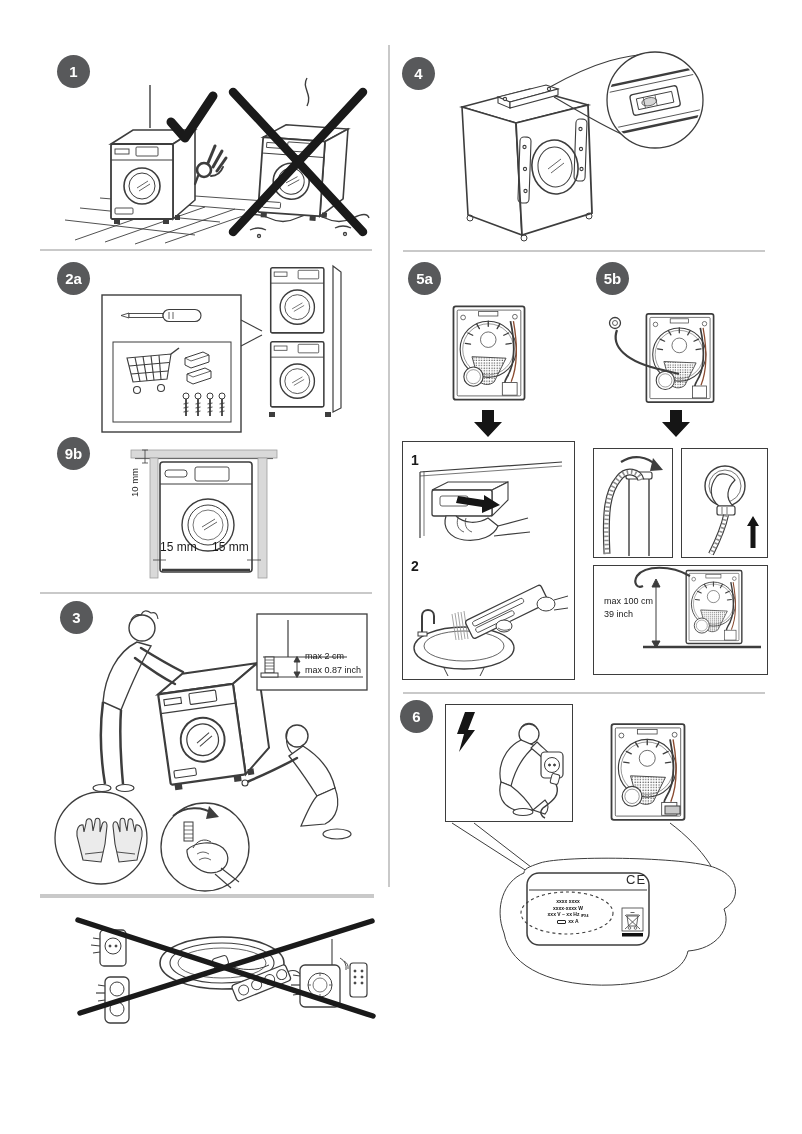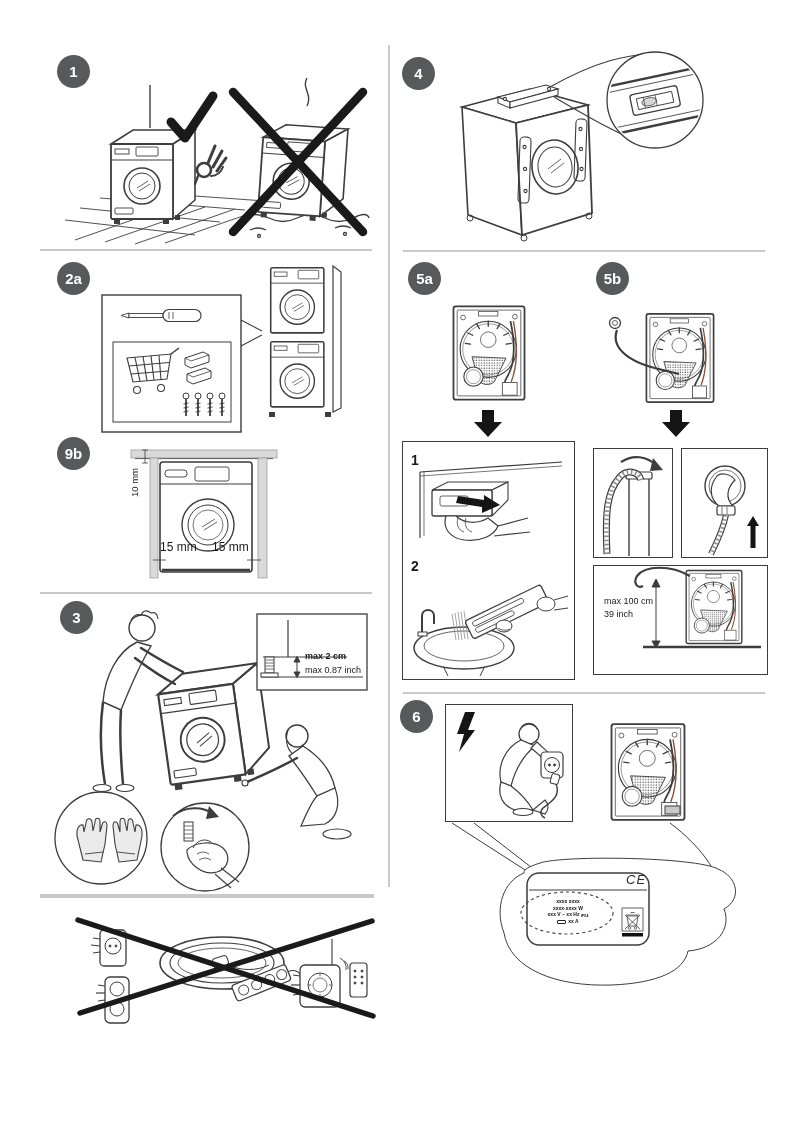--- a/index.html
+++ b/index.html
@@ -323,21 +323,21 @@
         <polygon points="164,208 174,219 161,221" fill="#3d3d3d" stroke="none"></polygon>
         <path d="M142,252 C150,244 168,242 178,250 C186,258 184,270 172,274 C158,278 143,266 142,254 Z" fill="#fff" stroke-width="1.2"></path>
         <path d="M148,250 C152,242 160,240 166,244" fill="none" stroke-width="1"></path>
         <path d="M152,256 q6,-4 12,0" fill="none" stroke-width="0.8"></path>
         <path d="M154,262 q6,-4 12,0" fill="none" stroke-width="0.8"></path>
         <path d="M176,270 L194,284" fill="none" stroke-width="1.1"></path>
         <path d="M170,276 L186,290" fill="none" stroke-width="1.1"></path>
       </g>
     </g>
   </svg>
-  <span class="lbl small" style="left:305px;top:651px;font-weight:bold;">max 2 cm</span>
+  <span class="lbl small" style="left:305px;top:651px;">max 2 cm</span>
   <span class="lbl small" style="left:305px;top:665px;">max 0.87 inch</span>
 
   <svg class="ill" style="left:45px;top:905px;" width="340" height="140" viewBox="0 0 340 140">
     <g fill="#fff" stroke="#3d3d3d">
       <rect x="55" y="25" width="26" height="36" rx="4" stroke-width="1.3"></rect>
       <circle cx="68" cy="41" r="8" stroke-width="1"></circle>
       <circle cx="65" cy="41" r="1" fill="#3d3d3d"></circle>
         <circle cx="71" cy="41" r="1" fill="#3d3d3d"></circle>
       <line x1="48" y1="33" x2="55" y2="34" stroke-width="1.2"></line>
         <line x1="46" y1="40" x2="55" y2="41" stroke-width="1.2"></line>
@@ -603,19 +603,19 @@
       <line x1="146" y1="70" x2="159" y2="70" stroke-width="0.8"></line>
       <line x1="150.5" y1="67.5" x2="154.5" y2="67.5" stroke-width="0.8"></line>
       <polygon points="147,71 158,71 156.5,81 148.5,81" stroke-width="0.8"></polygon>
       <circle cx="149.5" cy="83" r="1.3" stroke-width="0.7"></circle>
         <circle cx="155.5" cy="83" r="1.3" stroke-width="0.7"></circle>
       <line x1="145" y1="70" x2="160" y2="84" stroke-width="0.8"></line>
       <line x1="160" y1="70" x2="145" y2="84" stroke-width="0.8"></line>
       <rect x="142" y="88" width="21" height="3.5" fill="#111" stroke="none"></rect>
     </g>
   </svg>
-  <span class="ce" style="left:626px;top:872px;font-style:italic;">CE</span>
+  <span class="ce" style="left:626px;top:872px;">CE</span>
   <span class="plate-line" style="top:898px;">xxxx xxxx</span>
   <span class="plate-line" style="top:904.5px;">xxxx-xxxx W</span>
   <span class="plate-line" style="top:911px;"><span>xxx V ~ xx Hz</span> <span class="plate-suffix">IPX4</span></span>
   <span class="plate-line" style="top:918px;"><span class="plugbox"></span><span>xx A</span></span>
 
 </div>
 
 </body></html>

